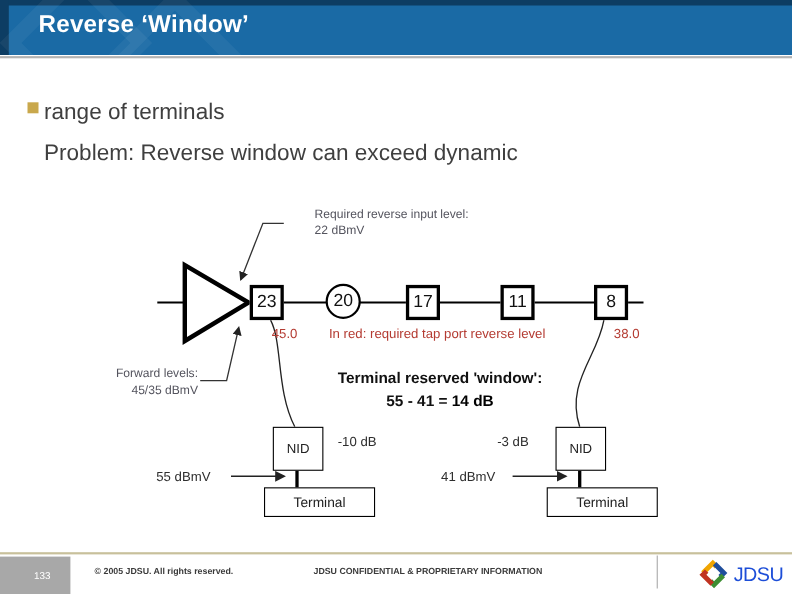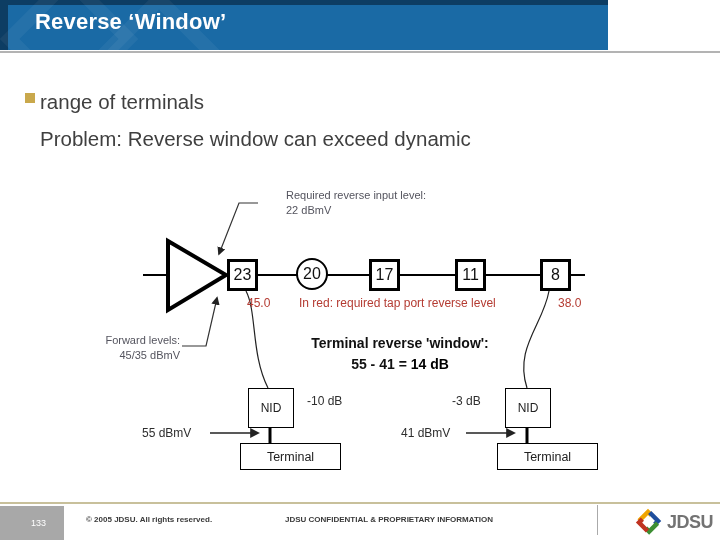--- a/index.html
+++ b/index.html
@@ -2,21 +2,21 @@
 <html><head>
 <meta charset="utf-8">
 <style>
   html,body{margin:0;padding:0;background:#888;}
   .slide{
     position:relative;width:720px;height:540px;background:#ffffff;overflow:hidden;
     font-family:"Liberation Sans",sans-serif;margin:0 auto;
   }
   
   .titlebar{
-    position:absolute;left:0;top:0;width:608px;height:50px;
+    position:absolute;left:0;top:0;width:720px;height:50px;
     background:#1a6aa5;overflow:hidden;
   }
   .titlebar .edge-left{position:absolute;left:0;top:0;width:8px;height:50px;background:#0d3d63;}
   .titlebar .edge-top{position:absolute;left:0;top:0;width:720px;height:5px;background:#0d3d63;}
   .titlebar .wm{position:absolute;border:14px solid rgba(255,255,255,0.05);width:70px;height:70px;transform:rotate(45deg);}
   .titlebar .wm1{left:20px;top:-10px;}
   .titlebar .wm2{left:110px;top:10px;}
   .titlebar h1{
     position:absolute;left:35px;top:9px;margin:0;color:#ffffff;
     font-size:22px;font-weight:bold;letter-spacing:0.2px;
@@ -62,21 +62,21 @@
   
   .footer-line{position:absolute;left:0;top:502px;width:720px;height:2px;background:#c8c09b;}
   .page-box{
     position:absolute;left:0;top:506px;width:64px;height:34px;background:#a8a8a8;
     color:#ffffff;font-size:9px;display:flex;align-items:center;padding-left:31px;box-sizing:border-box;
   }
   .copyright{position:absolute;left:86px;top:515px;font-size:8px;font-weight:700;color:#3a3a3a;}
   .confidential{position:absolute;left:285px;top:515px;font-size:8px;font-weight:700;color:#3a3a3a;}
   .footer-sep{position:absolute;left:597px;top:505px;width:1px;height:30px;background:#aaaaaa;}
   .logo{position:absolute;left:634px;top:508px;width:86px;height:28px;display:flex;align-items:center;}
-  .logo-word{font-size:18px;font-weight:bold;color:#737373;letter-spacing:-0.5px;margin-left:5px;}
+  .logo-word{font-size:18px;font-weight:normal;color:#1d4ed8;letter-spacing:-0.5px;margin-left:5px;}
 </style>
 </head>
 <body>
 
 <div class="slide">
 
   <header class="titlebar">
     <div class="edge-top"></div>
     <div class="edge-left"></div>
     <div class="wm wm1"></div>
@@ -131,21 +131,21 @@
   <div class="dg red" style="left:247px;top:296px;">45.0</div>
   <div class="dg red" style="left:299px;top:296px;">In red: required tap port reverse level</div>
   <div class="dg red" style="left:558px;top:296px;">38.0</div>
 
   <div class="dg lbl fwd" style="left:58px;top:333px;">
     <div>Forward levels:</div>
     <div>45/35 dBmV</div>
   </div>
 
   <div class="dg window-text" style="left:280px;top:333px;">
-    <div>Terminal reverse 'window':</div>
+    <div>Terminal reserved 'window':</div>
     <div><span>55 - 41 = </span><span class="navy">14 dB</span></div>
   </div>
 
   <div class="dg nidbox" style="left:248px;top:388px;">NID</div>
   <div class="dg lbl-dark" style="left:307px;top:394px;">-10 dB</div>
   <div class="dg lbl-dark" style="left:452px;top:394px;">-3 dB</div>
   <div class="dg nidbox" style="left:505px;top:388px;">NID</div>
 
   <div class="dg lbl-dark" style="left:142px;top:426px;">55 dBmV</div>
   <div class="dg lbl-dark" style="left:401px;top:426px;">41 dBmV</div>

